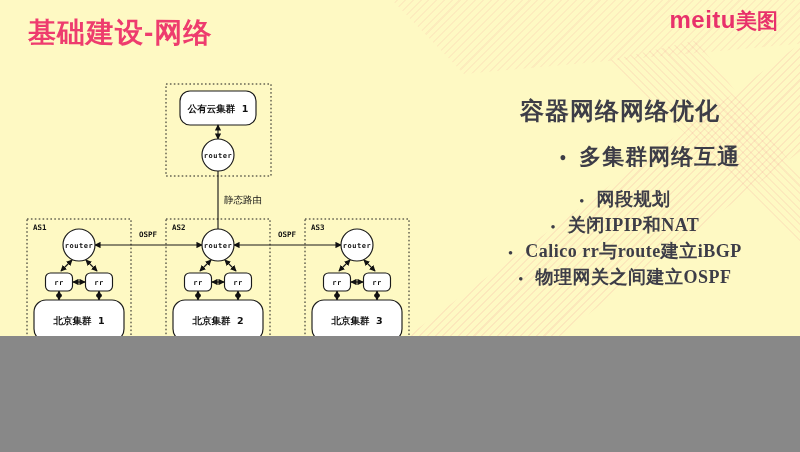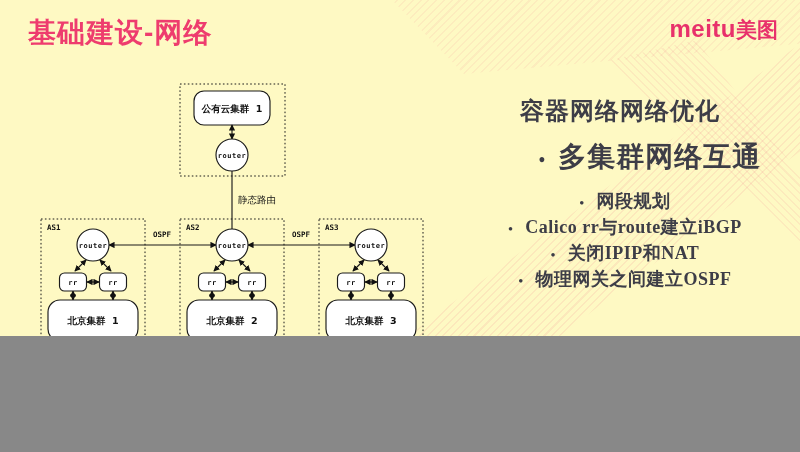--- a/index.html
+++ b/index.html
@@ -12,43 +12,43 @@
   .stripes.fwd{background:repeating-linear-gradient(135deg, rgba(233,62,110,0.09) 0 1.5px, rgba(255,255,255,0) 1.5px 5.5px);}
   .stripes.bwd{background:repeating-linear-gradient(45deg, rgba(233,62,110,0.08) 0 1.5px, rgba(255,255,255,0) 1.5px 5.5px);}
   .band-top{clip-path:polygon(49% 0, 100% 0, 100% 13%, 58% 22%); opacity:.75;}
   .band-main{clip-path:polygon(51% 100%, 100% 13%, 100% 45%, 70% 100%);}
   .band-cross{clip-path:polygon(76% 18%, 87% 12%, 100% 52%, 100% 72%);}
   
   .title{
     position:absolute; left:28px; top:14px; font-size:28px; font-weight:bold;
     letter-spacing:1px; color:#ee3c6e;
   }
-  .logo{position:absolute; right:22px; top:15px; color:#e8316b; white-space:nowrap;}
+  .logo{position:absolute; right:22px; top:6px; color:#e8316b; white-space:nowrap;}
   .logo .latin{font-size:24px; font-weight:bold; letter-spacing:.5px;}
   .logo .cjk{font-size:21px; font-weight:bold;}
   
-  .diagram{position:absolute; left:26px; top:70px; width:430px; height:300px;}
+  .diagram{position:absolute; left:12px; top:70px; width:430px; height:300px;}
   svg .dash{fill:none; stroke:#1b1b1b; stroke-width:1; stroke-dasharray:1.6 2.3;}
   svg .node{fill:#fff; stroke:#1b1b1b; stroke-width:1.15;}
   svg line{stroke:#1b1b1b; stroke-width:1.15;}
   svg text{fill:#111; white-space:pre;}
   svg .t-cjk{font:bold 9.5px "DejaVu Sans", sans-serif; text-anchor:middle;}
   svg .t-mono{font:bold 7px "DejaVu Sans Mono", monospace; text-anchor:middle; letter-spacing:.5px;}
   svg .t-as{font:bold 7.5px "DejaVu Sans Mono", monospace;}
   svg .t-ospf{font:bold 7.5px "DejaVu Sans Mono", monospace; text-anchor:middle;}
   svg .t-route{font:9.5px "DejaVu Sans", sans-serif;}
   
   .right-panel{
     position:absolute; left:455px; top:95px; width:330px;
     font-family:"Liberation Serif", serif; color:#3d3d47;text-align:center;
   }
   .rp-heading{margin:0; font-size:24px; font-weight:bold; letter-spacing:1px;}
   ul{list-style:none; margin:0; padding:0;}
   .primary{margin-top:15px; padding-left:60px;}
-  .primary li{font-size:28px; font-weight:bold; line-height:30px; letter-spacing:1px;}
+  .primary li{font-size:22px; font-weight:bold; line-height:30px; letter-spacing:1px;}
   .primary li::before{content:"•"; margin-right:12px; font-size:18px;}
   .secondary{margin-top:14px; padding-left:10px;}
   .secondary li{font-size:18px; font-weight:bold; line-height:25px; letter-spacing:.5px;}
   .secondary li::before{content:"•"; margin-right:12px; font-size:13px;}
 </style>
 </head>
 <body>
 
 <div class="slide">
 
@@ -140,19 +140,19 @@
     </svg>
   </div>
 
   <div class="right-panel">
     <h2 class="rp-heading">容器网络网络优化</h2>
     <ul class="primary">
       <li>多集群网络互通</li>
     </ul>
     <ul class="secondary">
       <li>网段规划</li>
+      <li>关闭IPIP和NAT</li>
       <li>Calico rr与route建立iBGP</li>
-      <li>关闭IPIP和NAT</li>
       <li>物理网关之间建立OSPF</li>
     </ul>
   </div>
 
 </div>
 
 </body></html>

